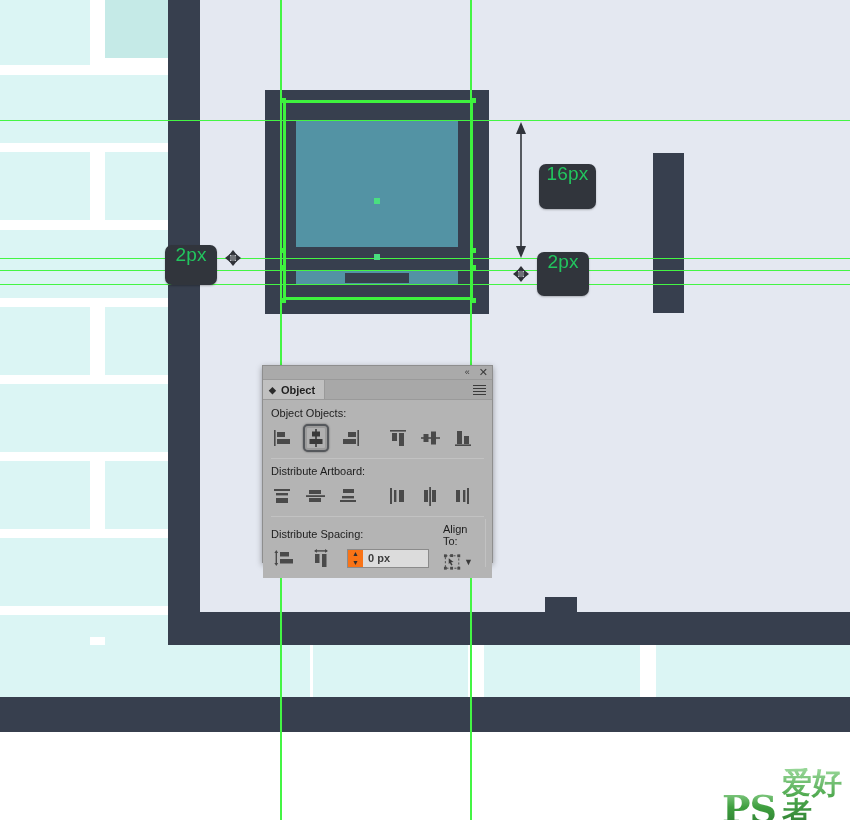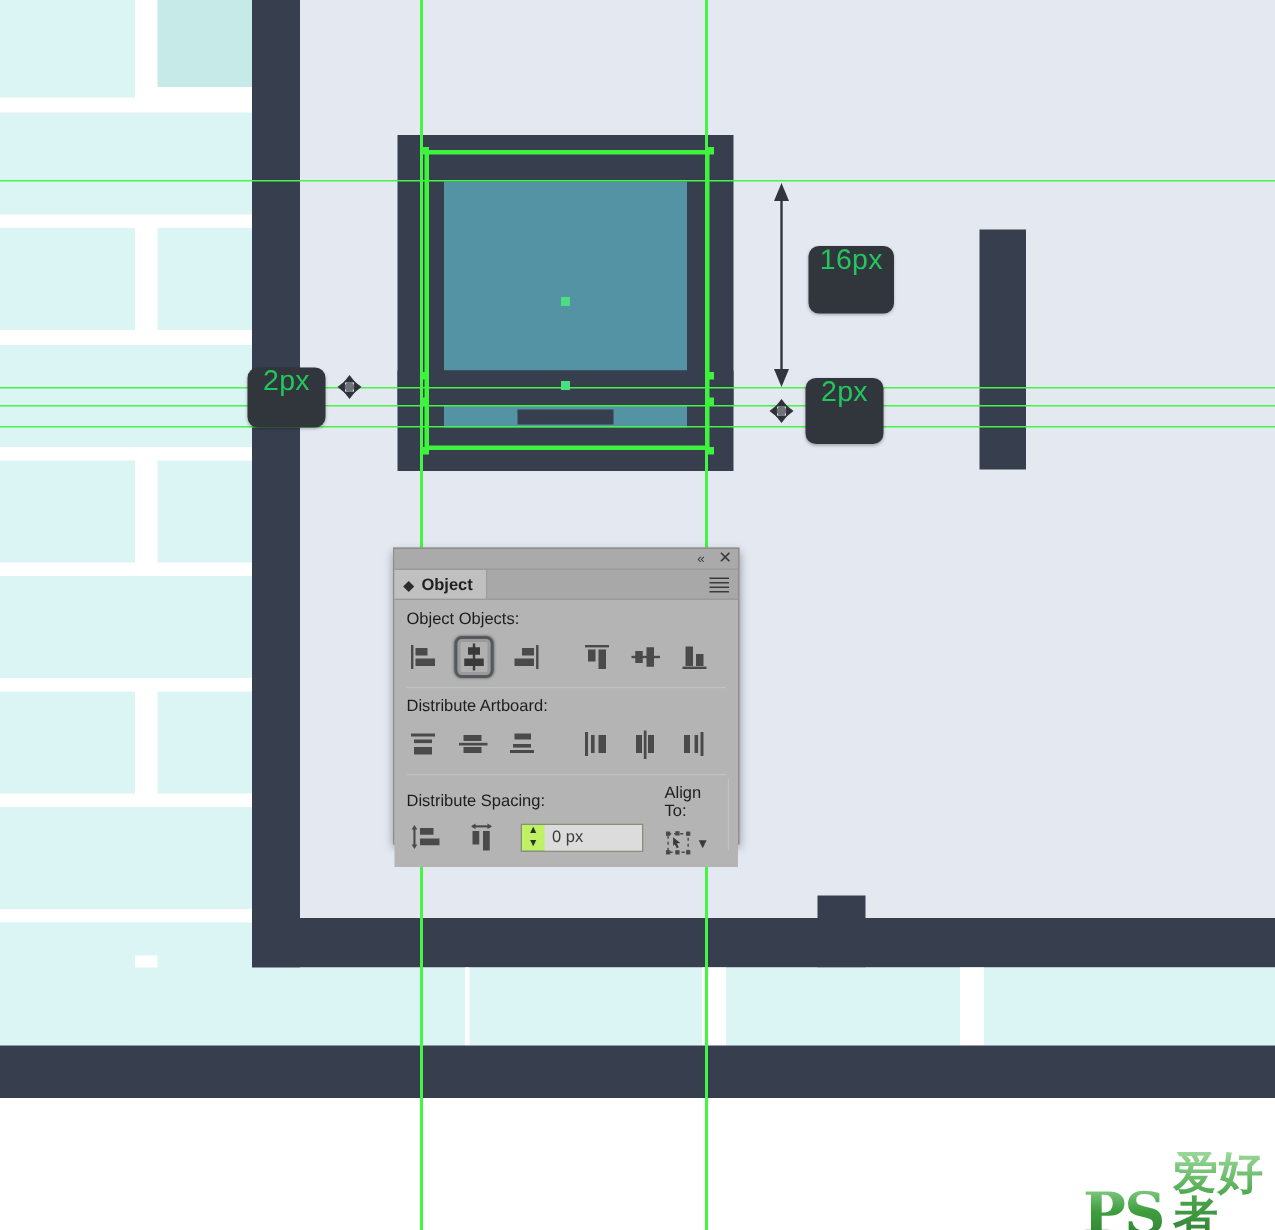--- a/index.html
+++ b/index.html
@@ -112,22 +112,22 @@
     border: 2px solid #55585c;
     border-radius: 5px;
     box-shadow: inset 0 0 0 2px #9b9b9b, 0 0 2px rgba(0,0,0,.5);
   }
   .divider { height: 1px; background: #a0a0a0; border-bottom: 1px solid #c2c2c2; margin: 5px 0 6px 0; }
   .ico { display: block; }
 
   .spacing-row { display: flex; align-items: center; }
   .stepper {
     display: flex; align-items: center;
-    background: #bef264; border: 1px solid #8b8b8b;
-    height: 19px; width: 82px; margin-left: 4px;
+    background: #f97316; border: 1px solid #8b8b8b;
+    height: 19px; width: 82px; margin-left: 4px; font-weight: bold;
   }
   .step-arrows { width: 15px; display: flex; flex-direction: column; align-items: center;
                  justify-content: center; gap: 2px; color: #2f2f2f; font-size: 7px; line-height: 1; }
   .step-val { flex: 1; background: #dcdcdc; height: 100%; display: flex; align-items: center;
               padding-left: 5px; font-size: 11px; color: #3c3c3c; }
 
   .alignto-col { margin-left: auto; text-align: left; }
   .alignto-btn {
     width: 30px; height: 21px; display: flex; align-items: center; gap: 1px;
     margin-top: 3px;

